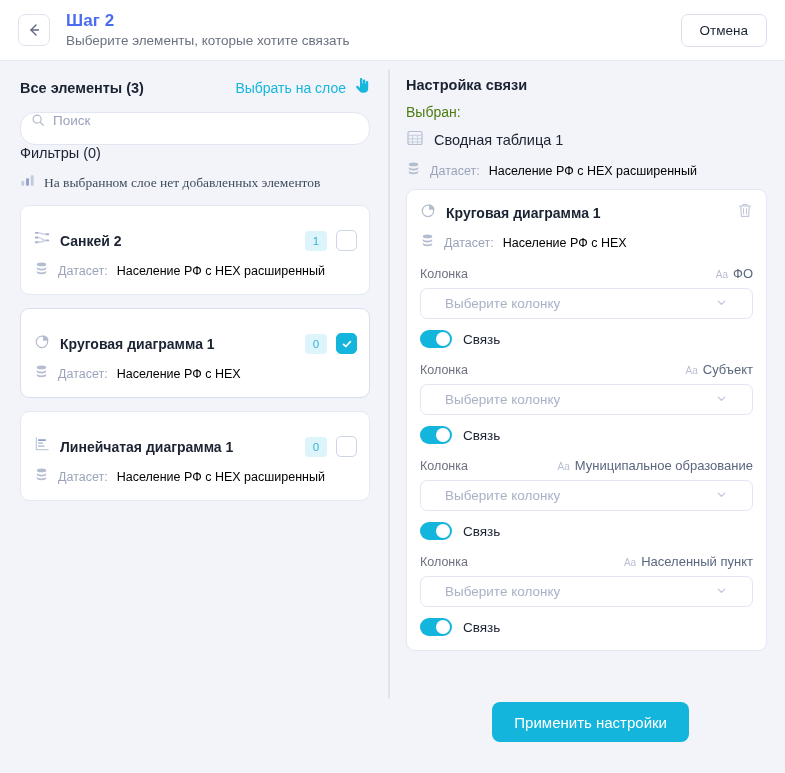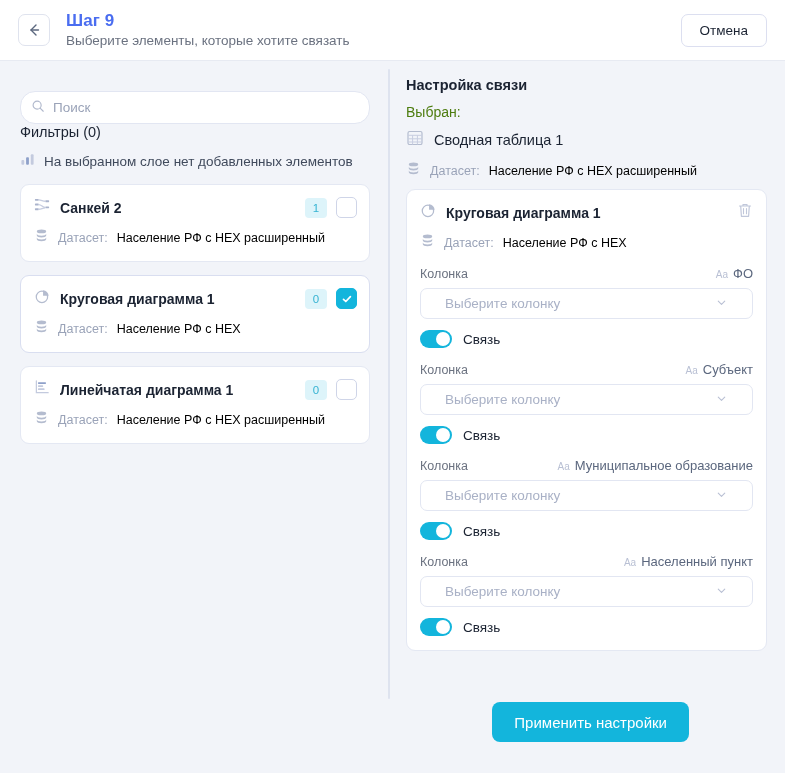--- a/index.html
+++ b/index.html
@@ -48,35 +48,35 @@
     position: absolute; left: 0; top: 0; width: 388px; height: 641px;
     padding: 16px 18px 0 20px;
   }
   .left-head { display: flex; align-items: center; justify-content: space-between; }
   .left-title { font-size: 14.5px; font-weight: bold; color: #1b2332; }
   .pick-layer { display: flex; align-items: center; gap: 7px; cursor: pointer; }
   .pick-layer-label { font-size: 14px; color: #16b6dd; }
   .search-wrap {
     margin-top: 14px; height: 33px; background: #ffffff;
     border: 1px solid #e2e6f2; border-radius: 15px;
-    display: flex; align-items: center; padding: 0 10px; gap: 8px;
+    display: flex; align-items: flex-start; padding: 0 10px; gap: 8px;
   }
   .search-input {
     border: none; outline: none; background: transparent; width: 100%;
     font-size: 13.5px; color: #1b2332; font-family: "Liberation Sans", sans-serif;
   }
   .search-input::placeholder { color: #9aa3b8; }
   .section-label { font-size: 14.5px; color: #1b2332; }
-  .empty-row { display: flex; align-items: center; gap: 9px; margin-top: 12px; }
+  .empty-row { display: flex; align-items: center; gap: 9px; margin-top: 12px; font-family: Liberation Serif, serif; }
   .empty-text { font-size: 13.5px; color: #404a5c; }
   .widgets-label { font-size: 14.5px; color: #1b2332; margin-top: 17px; }
 
   .card {
     margin-top: 13px; background: #ffffff; border: 1px solid #e4e8f3;
-    border-radius: 9px; padding: 12px 12px 14px 13px;
+    border-radius: 9px; padding: 24px 12px 14px 13px;
     min-height: 68px; position: relative;
   }
   .card.selected { border-color: #d9def0; }
   .card-row1 { display: flex; align-items: center; gap: 9px; }
   .card-name { font-size: 14px; font-weight: bold; color: #1b2332; }
   .card-right { margin-left: auto; display: flex; align-items: center; gap: 9px; }
   .badge {
     min-width: 22px; height: 20px; border-radius: 4px; background: #ddf4fa;
     color: #36b3d2; font-size: 11.5px; display: flex; align-items: center;
     justify-content: center; padding: 0 6px;
@@ -151,30 +151,41 @@
   <div class="header">
     <div class="back-btn">
       <span>
         <svg width="16" height="16" viewBox="0 0 16 16" fill="none">
           <path d="M10 3 L5 8 L10 13" stroke="#5b677e" stroke-width="1.4" stroke-linecap="round" stroke-linejoin="round"></path>
           <path d="M5 8 H12.5" stroke="#5b677e" stroke-width="1.4" stroke-linecap="round"></path>
         </svg>
       </span>
     </div>
     <div class="header-titles">
-      <div class="step-title">Шаг 9</div>
+      <div class="step-title">Шаг 2</div>
       <div class="step-sub">Выберите элементы, которые хотите связать</div>
     </div>
     <button class="cancel-btn">Отмена</button>
   </div>
 
   <div class="body">
     <div class="divider"></div>
 
     <div class="left">
+      <div class="left-head">
+        <div class="left-title">Все элементы (3)</div>
+        <div class="pick-layer">
+          <span class="pick-layer-label">Выбрать на слое</span>
+          <span>
+            <svg width="17" height="17" viewBox="0 0 20 20" fill="#16b6dd">
+              <path d="M8.2 2.6c0-.8.6-1.4 1.4-1.4s1.4.6 1.4 1.4v5.1h.7V4.4c0-.8.6-1.4 1.4-1.4s1.4.6 1.4 1.4v3.3h.7V6.1c0-.8.6-1.4 1.4-1.4s1.3.6 1.3 1.4v7.3c0 3-2.2 5.2-5.2 5.2h-1.3c-2 0-3.1-.8-4.2-2.3L4 12.6c-.5-.7-.3-1.6.4-2 .6-.4 1.4-.3 1.9.3l1.2 1.4h.7V2.6z"></path>
+            </svg>
+          </span>
+        </div>
+      </div>
 
       <div class="search-wrap">
         <span>
           <svg width="14" height="14" viewBox="0 0 16 16" fill="none">
             <circle cx="7" cy="7" r="4.6" stroke="#b0b8cc" stroke-width="1.3"></circle>
             <path d="M10.4 10.4 L14 14" stroke="#b0b8cc" stroke-width="1.3" stroke-linecap="round"></path>
           </svg>
         </span>
         <input class="search-input" type="text" placeholder="Поиск" style="">
       </div>

